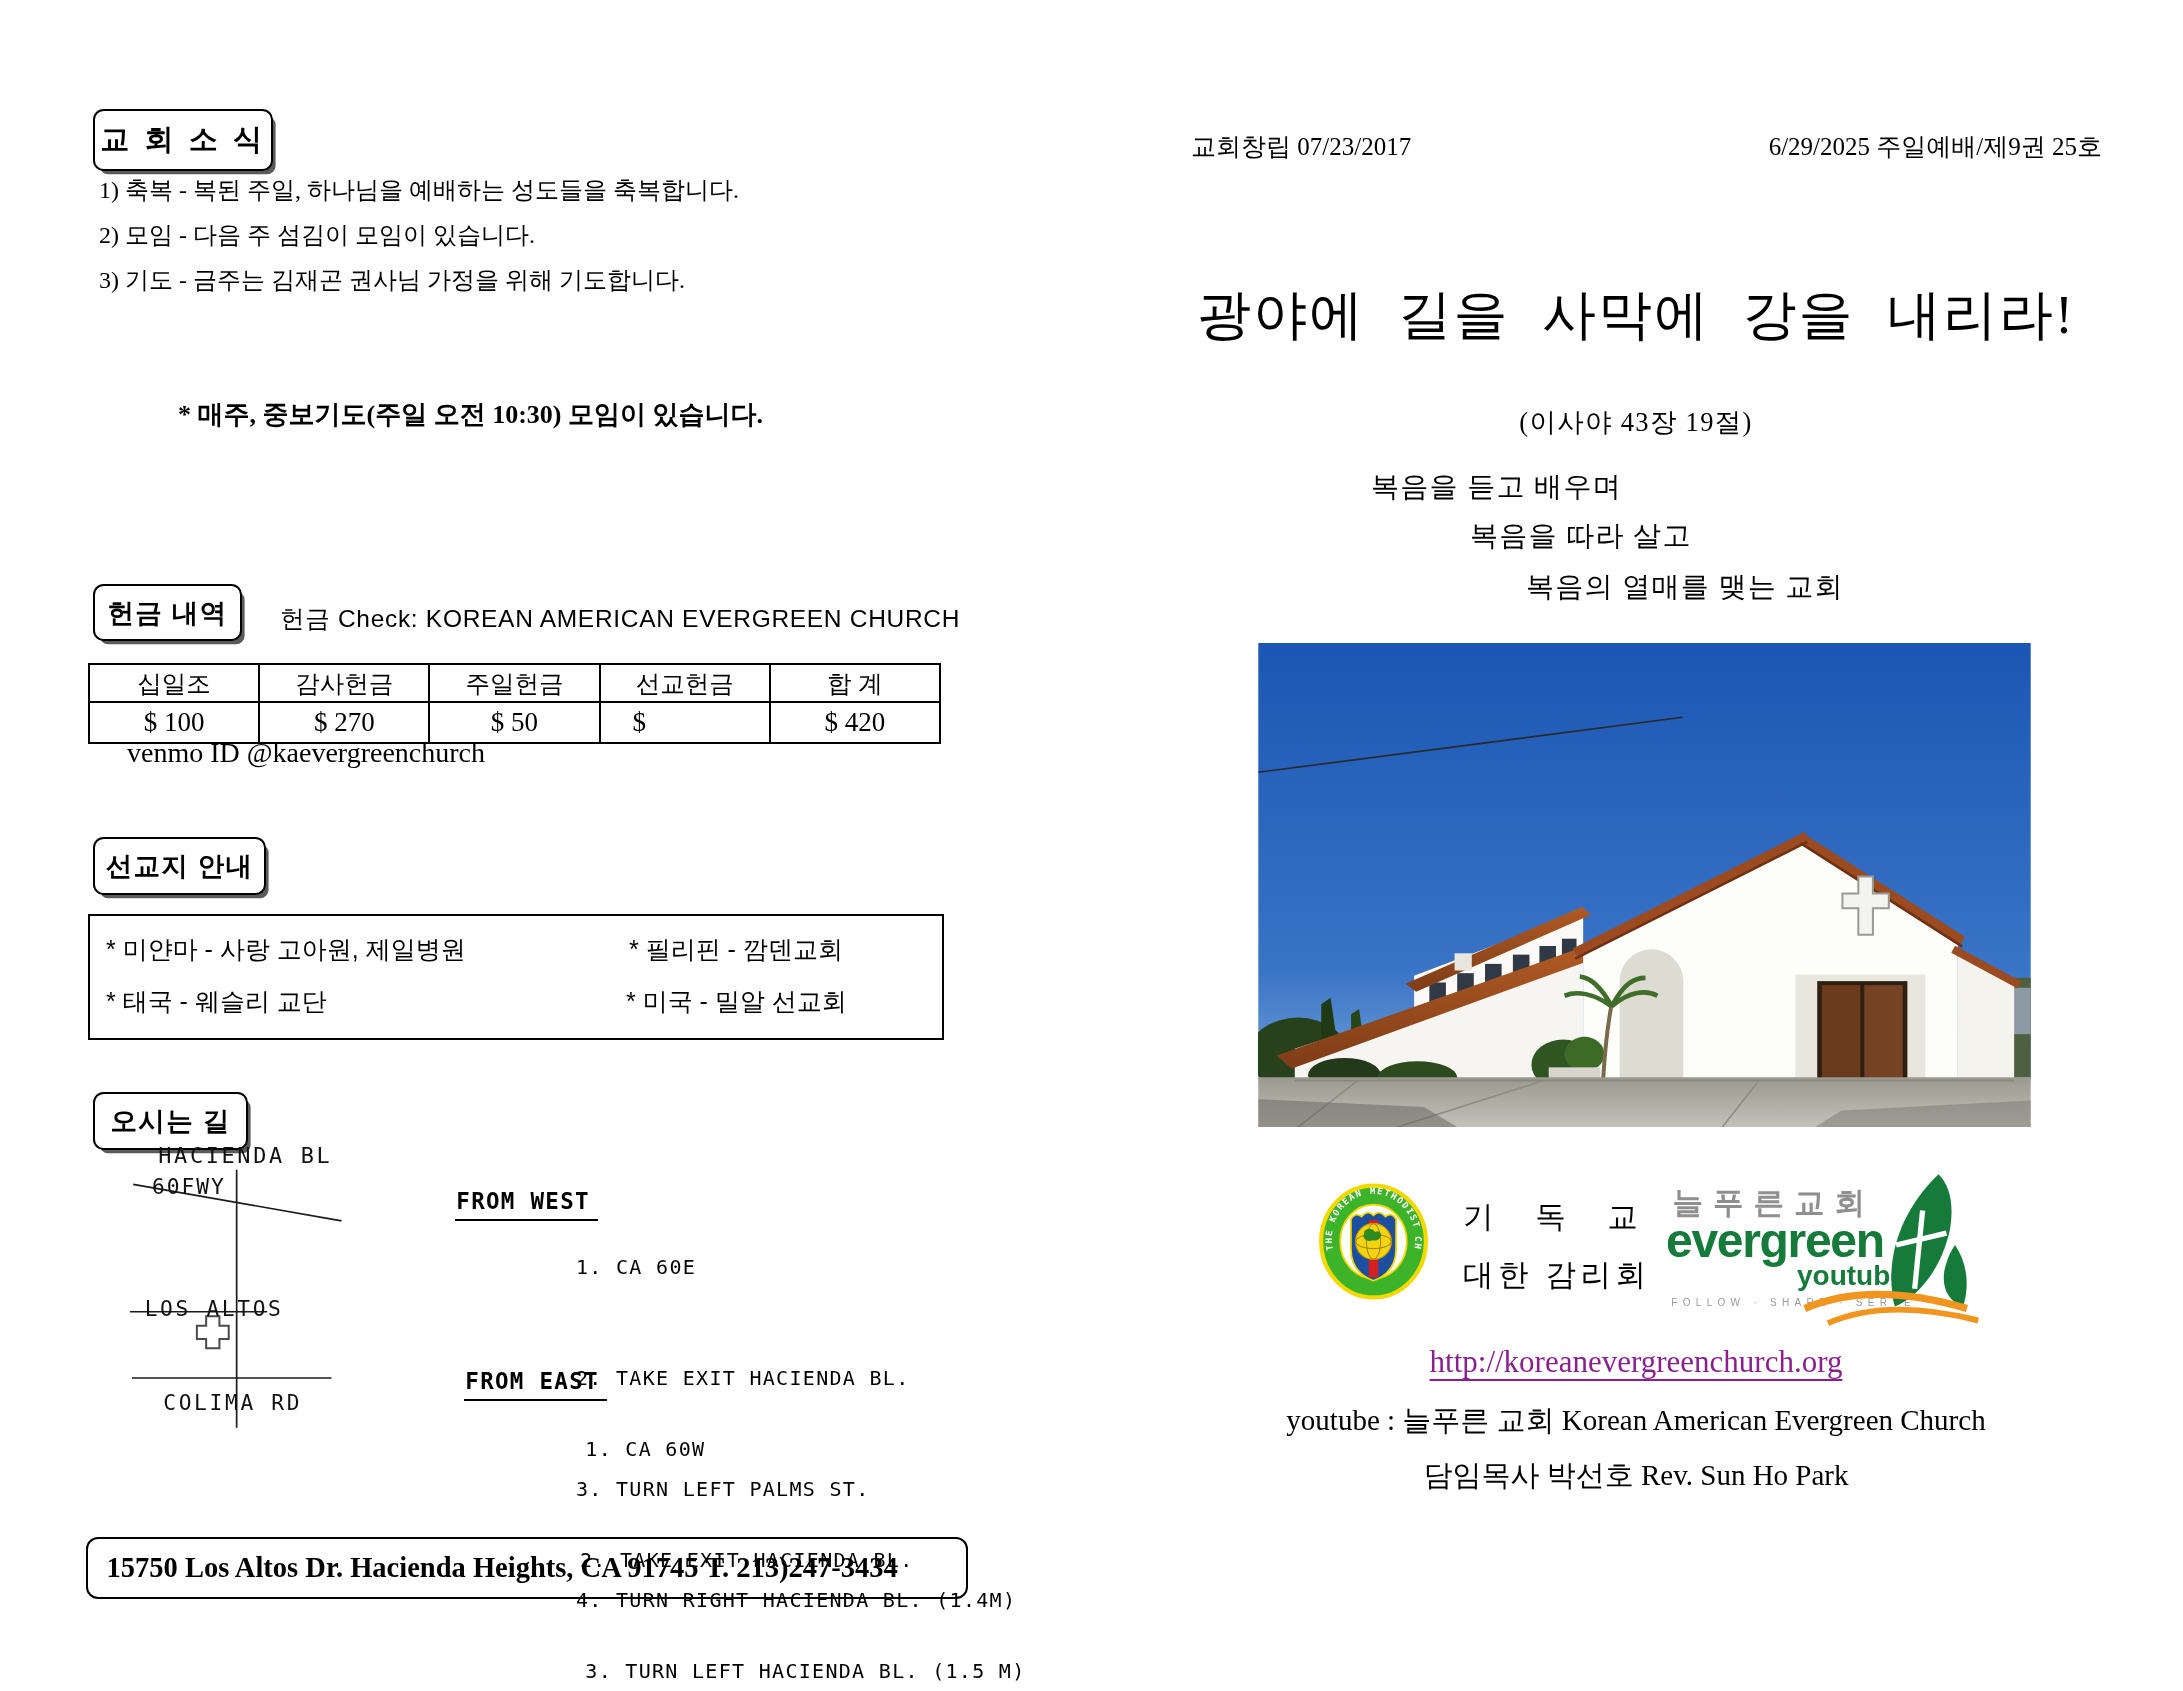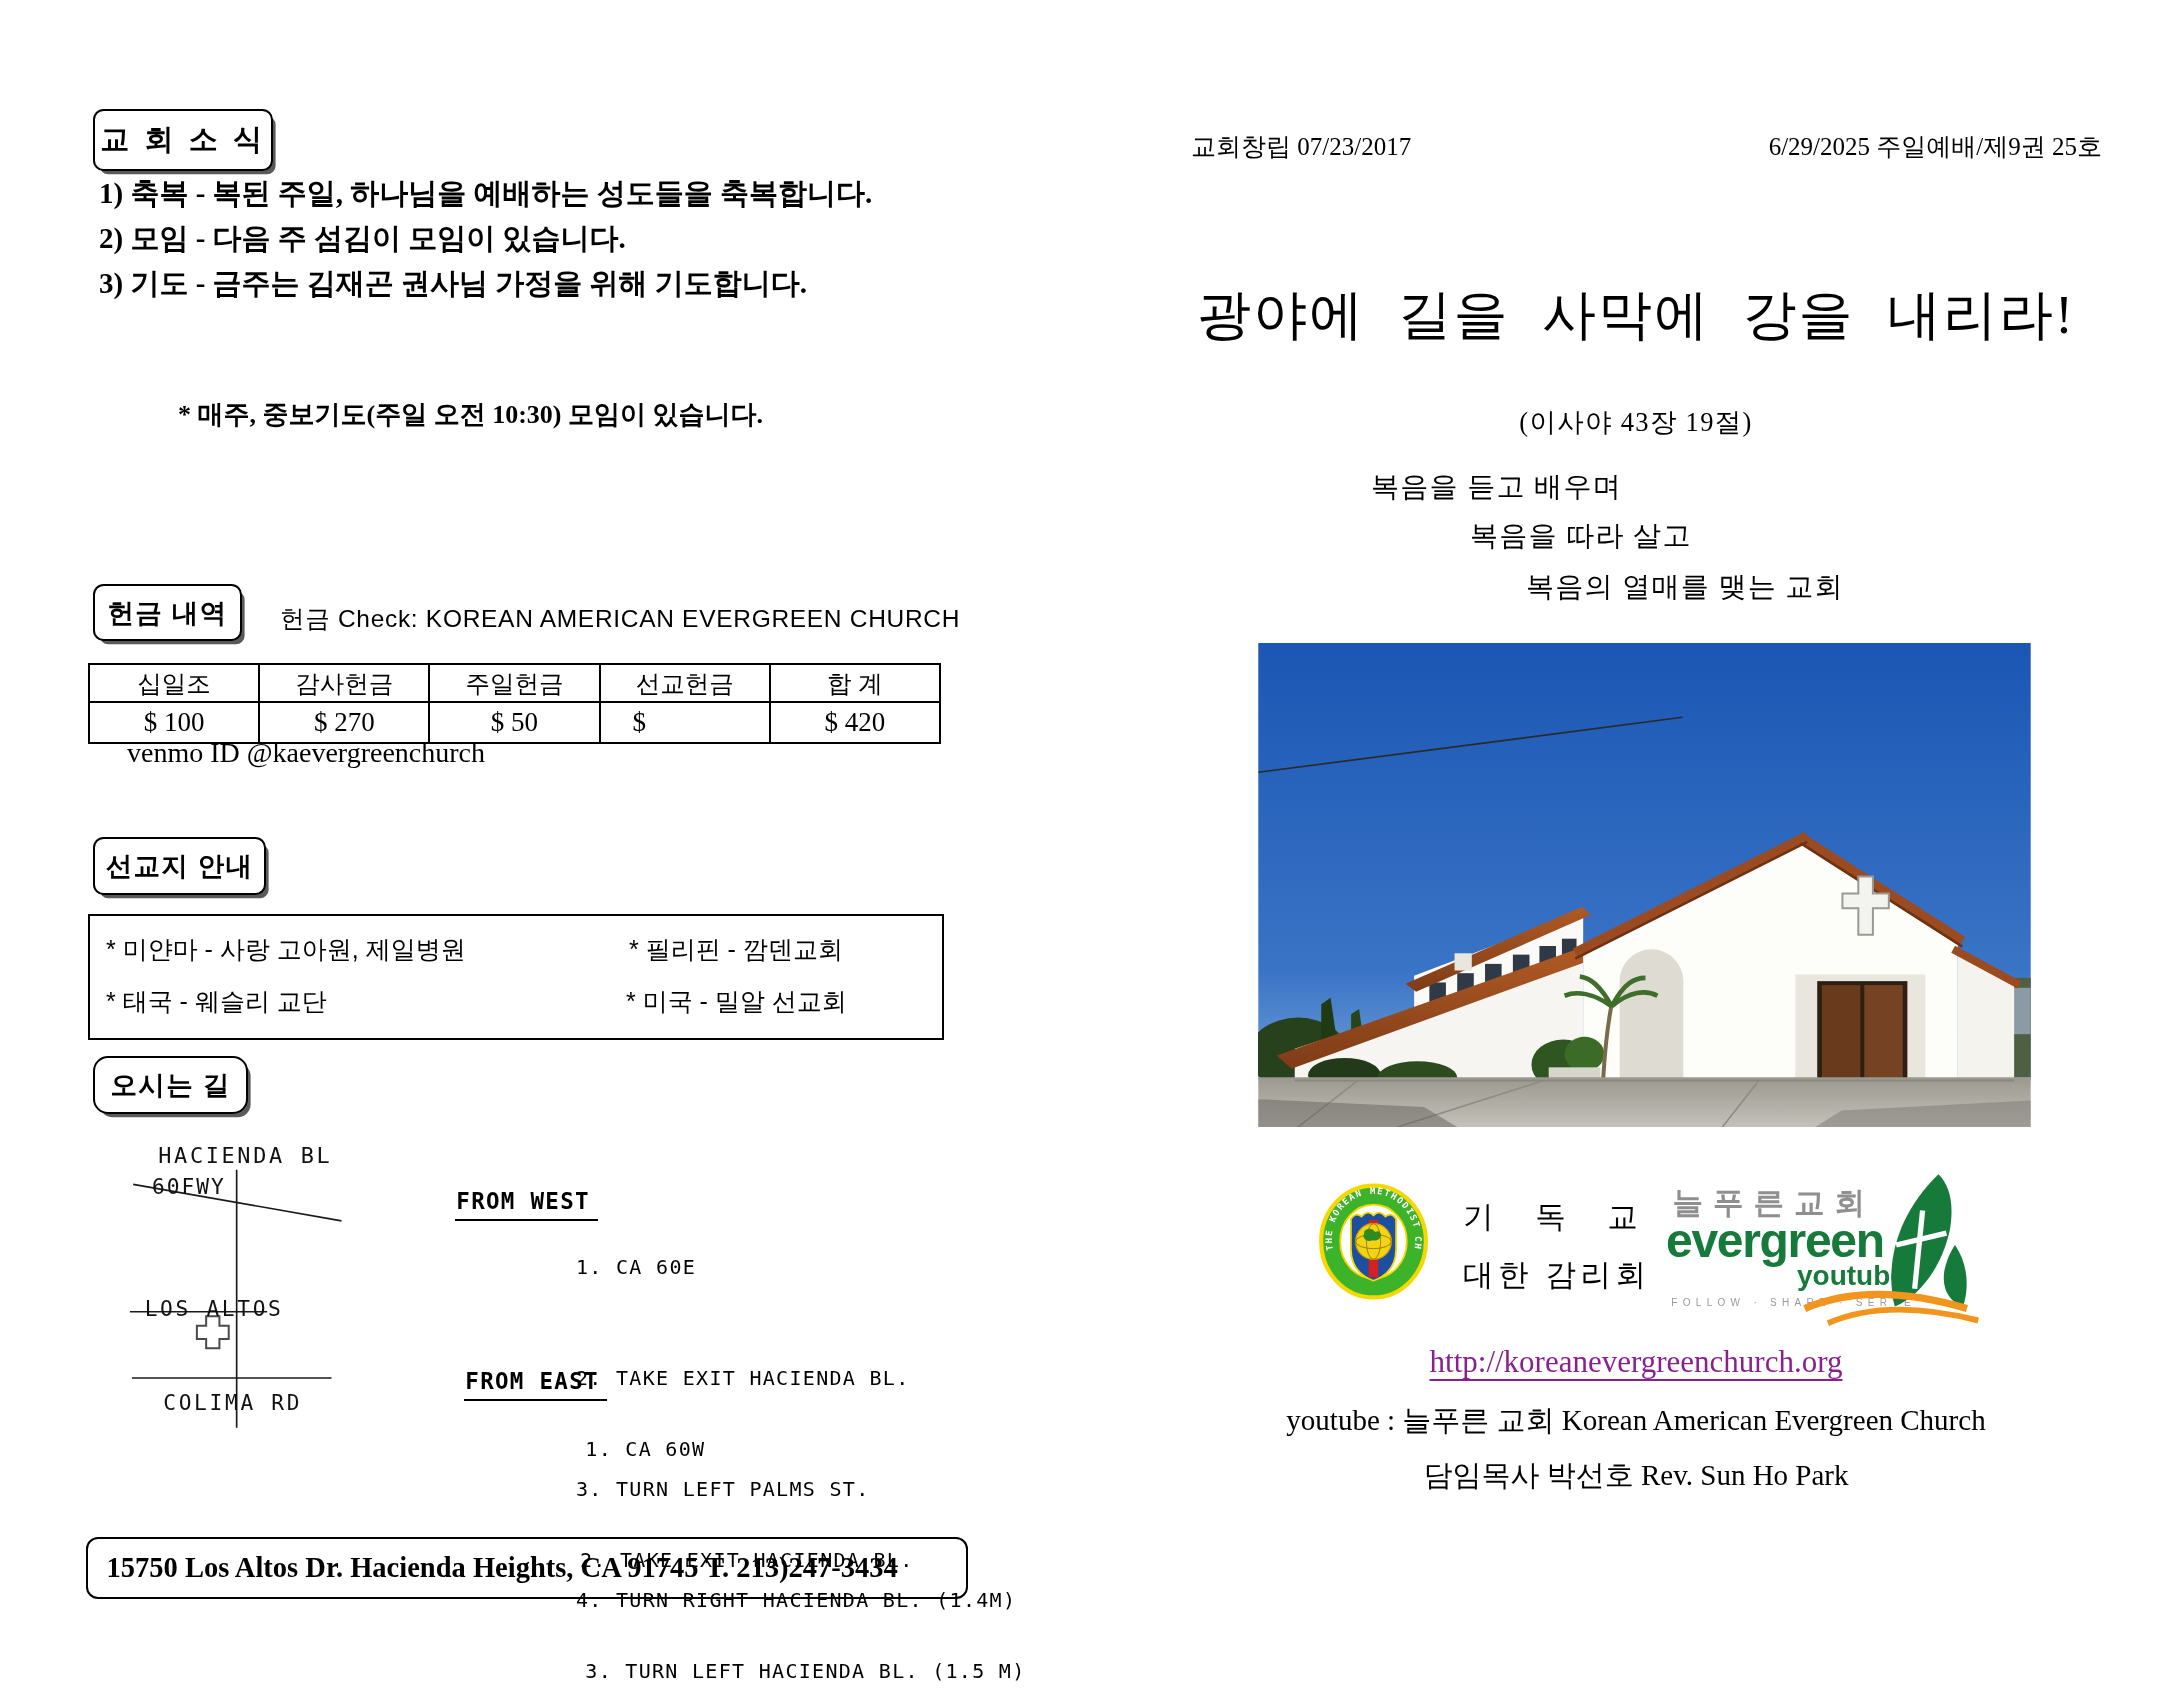--- a/index.html
+++ b/index.html
@@ -29,21 +29,21 @@
 </style>
 </head>
 <body>
 
 <div class="abs" style="left:0;top:0;width:1092px;height:1691px;">
 
   <div class="abs hdrbox serif" style="left:93px;top:109px;width:176px;height:58px;font-size:29px;letter-spacing:4px;">
     <span>교 회 소 식</span>
   </div>
 
-  <div class="abs newslist serif" style="left:99px;top:174px;width:942px;font-size:29px;font-weight:bold;">
+  <div class="abs newslist serif" style="left:99px;top:174px;width:942px;font-size:24px;">
     <div>1) 축복 - 복된 주일, 하나님을 예배하는 성도들을 축복합니다.</div>
     <div>2) 모임 - 다음 주 섬김이 모임이 있습니다.</div>
     <div>3) 기도 - 금주는 김재곤 권사님 가정을 위해 기도합니다.</div>
   </div>
 
   <div class="abs serif" style="left:178px;top:397px;width:829px;font-size:26px;font-weight:bold;">* 매주, 중보기도(주일 오전 10:30) 모임이 있습니다.</div>
 
   <div class="abs hdrbox sans" style="left:93px;top:584px;width:145px;height:53px;font-size:26.5px;letter-spacing:1.3px;">
     <span>헌금 내역</span>
   </div>
@@ -73,21 +73,21 @@
   <div class="abs hdrbox sans" style="left:93px;top:837px;width:169px;height:54px;font-size:26.5px;letter-spacing:1.3px;">
     <span>선교지 안내</span>
   </div>
   <div class="abs missionbox" style="left:88px;top:914px;width:852px;height:122px;">
     <div class="mitem" style="left:16px;top:17px;">* 미얀마 - 사랑 고아원, 제일병원</div>
     <div class="mitem" style="left:539px;top:17px;">* 필리핀 - 깜덴교회</div>
     <div class="mitem" style="left:16px;top:69px;">* 태국 - 웨슬리 교단</div>
     <div class="mitem" style="left:536px;top:69px;">* 미국 - 밀알 선교회</div>
   </div>
 
-  <div class="abs hdrbox sans" style="left:93px;top:1056px;width:151px;height:54px;font-size:26.5px;letter-spacing:1.3px;border-radius:15px;">
+  <div class="abs hdrbox sans" style="left:93px;top:1092px;width:151px;height:54px;font-size:26.5px;letter-spacing:1.3px;">
     <span>오시는 길</span>
   </div>
 
   <svg class="abs" viewBox="0 0 740 490" style="left:88px;top:1126px;width:491px;height:325px;">
     <line x1="224" y1="66" x2="224" y2="455" stroke="#1a1a1a" stroke-width="2.5"></line>
     <line x1="68" y1="88" x2="382" y2="143" stroke="#1a1a1a" stroke-width="2.5"></line>
     <line x1="63" y1="280" x2="270" y2="280" stroke="#1a1a1a" stroke-width="2.5"></line>
     <line x1="66" y1="380" x2="367" y2="380" stroke="#1a1a1a" stroke-width="2.5"></line>
     <path d="M178,287 h20 v14 h14 v20 h-14 v14 h-20 v-14 h-14 v-20 h14 z" fill="#ffffff" stroke="#4a4a4a" stroke-width="3"></path>
     <text x="237" y="56" font-size="33" letter-spacing="4" text-anchor="middle" fill="#111">HACIENDA BL</text>

